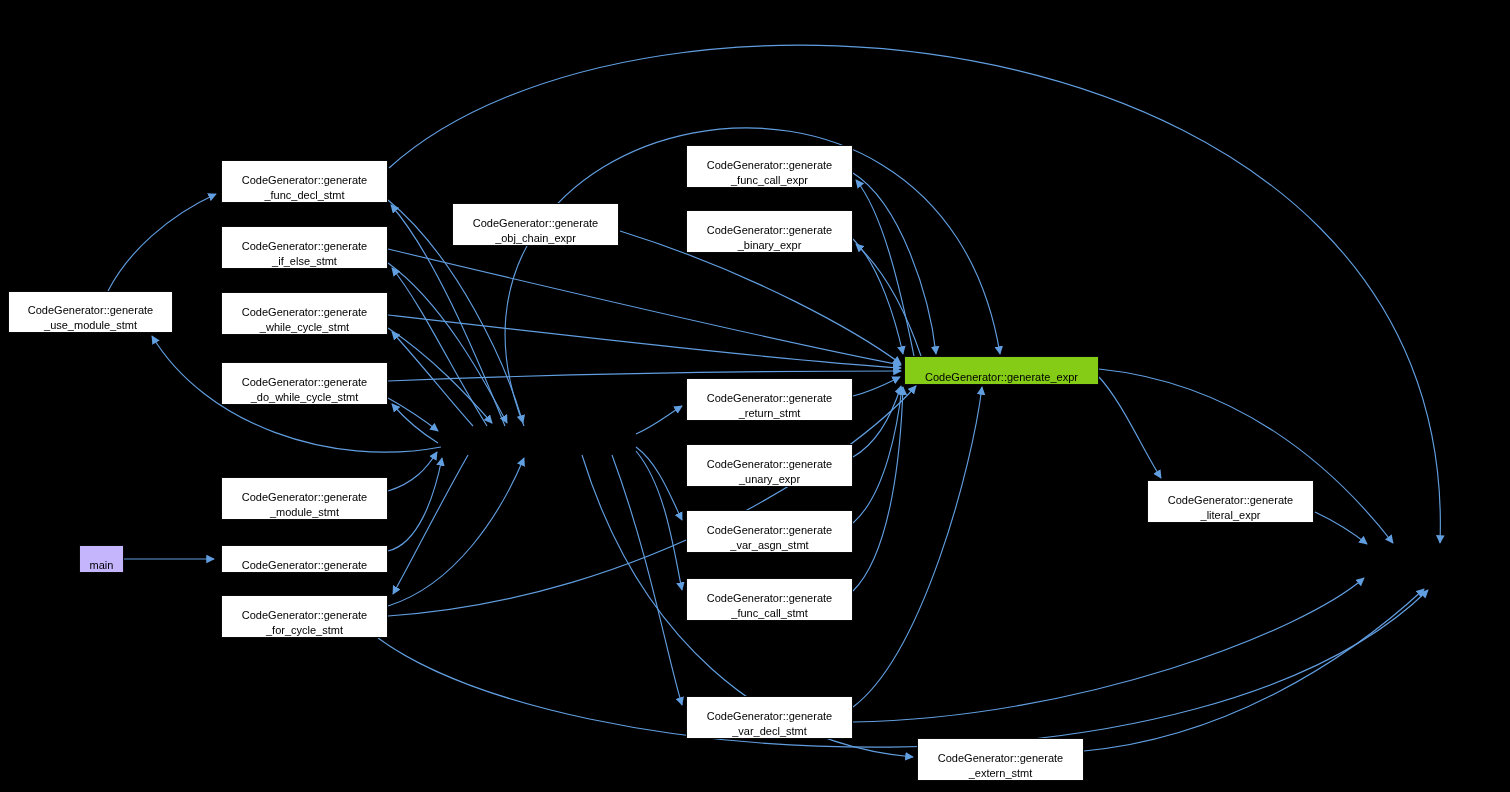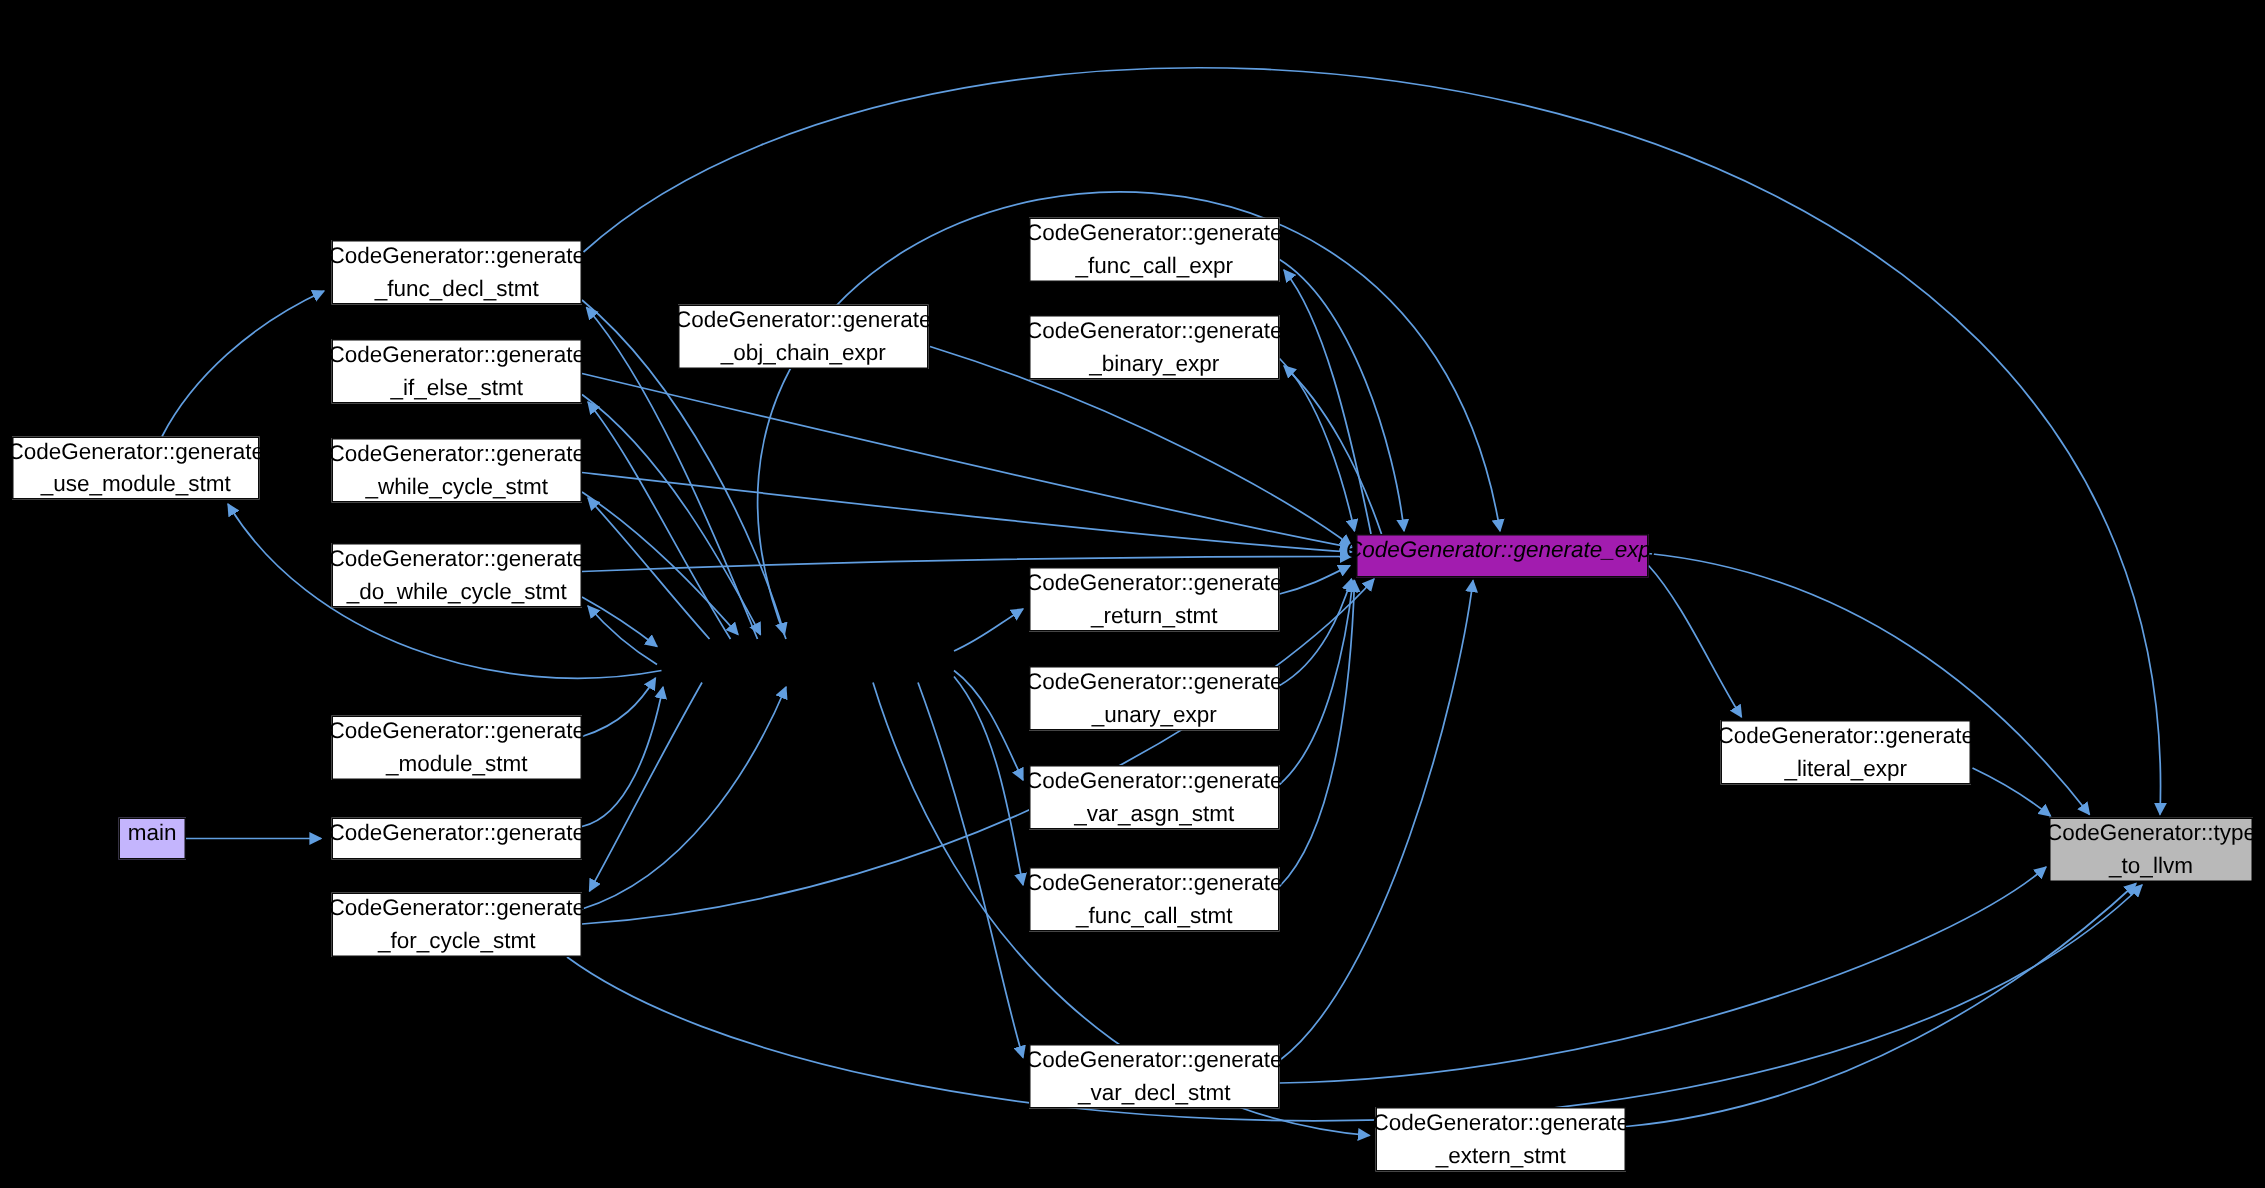--- a/index.html
+++ b/index.html
@@ -1,22 +1,22 @@
 <!DOCTYPE html>
 <html><head>
 <meta charset="utf-8">
 <style>
   html,body{margin:0;padding:0;background:#000;}
   .stage{position:relative;width:1510px;height:792px;overflow:hidden;background:#000;}
   .edges{position:absolute;left:0;top:0;width:1510px;height:792px;}
   .node{
     position:absolute;box-sizing:border-box;
     background:#ffffff;border:1px solid #0a0a0a;color:#000;
-    display:flex;flex-direction:column;justify-content:space-between;align-items:center;
-    font-family:"Liberation Sans",sans-serif;font-size:15px;line-height:1.3;
+    display:flex;flex-direction:column;justify-content:flex-end;align-items:center;
+    font-family:"Liberation Sans",sans-serif;font-size:11px;line-height:1.3;
     text-align:center;white-space:nowrap;cursor:pointer;
   }
   .node.highlight{background:#b9b9b9;border-color:#000;cursor:default;}
   .node-line{pointer-events:none;}
 </style>
 </head>
 <body>
 
 <div class="stage" style="background: rgb(0, 0, 0);">
   <svg class="edges" xmlns="http://www.w3.org/2000/svg">
@@ -128,28 +128,24 @@
       <div class="node-line">_var_asgn_stmt</div>
     </div>
     <div class="node" style="left: 686px; top: 578px; width: 167px; height: 43px; background: rgb(255, 255, 255); color: rgb(0, 0, 0);">
       <div class="node-line">CodeGenerator::generate</div>
       <div class="node-line">_func_call_stmt</div>
     </div>
     <div class="node" style="left: 686px; top: 696px; width: 167px; height: 43px; background: rgb(255, 255, 255); color: rgb(0, 0, 0);">
       <div class="node-line">CodeGenerator::generate</div>
       <div class="node-line">_var_decl_stmt</div>
     </div>
-    <div class="node" style="left: 904px; top: 356px; width: 195px; height: 29px; background: #a21caf; color: rgb(0, 0, 0); font-style: italic;">
+    <div class="node" style="left: 904px; top: 356px; width: 195px; height: 29px; background: #84cc16; color: rgb(0, 0, 0);">
       <div class="node-line">CodeGenerator::generate_expr</div>
     </div>
     <div class="node" style="left: 917px; top: 738px; width: 167px; height: 43px; background: rgb(255, 255, 255); color: rgb(0, 0, 0);">
       <div class="node-line">CodeGenerator::generate</div>
       <div class="node-line">_extern_stmt</div>
     </div>
     <div class="node" style="left: 1147px; top: 480px; width: 167px; height: 43px; background: rgb(255, 255, 255); color: rgb(0, 0, 0);">
       <div class="node-line">CodeGenerator::generate</div>
       <div class="node-line">_literal_expr</div>
     </div>
-    <div class="node highlight" style="left: 1366px; top: 545px; width: 136px; height: 43px; background: rgb(185, 185, 185); color: rgb(0, 0, 0);">
-      <div class="node-line">CodeGenerator::type</div>
-      <div class="node-line">_to_llvm</div>
-    </div>
   </div>
 
 </body></html>

